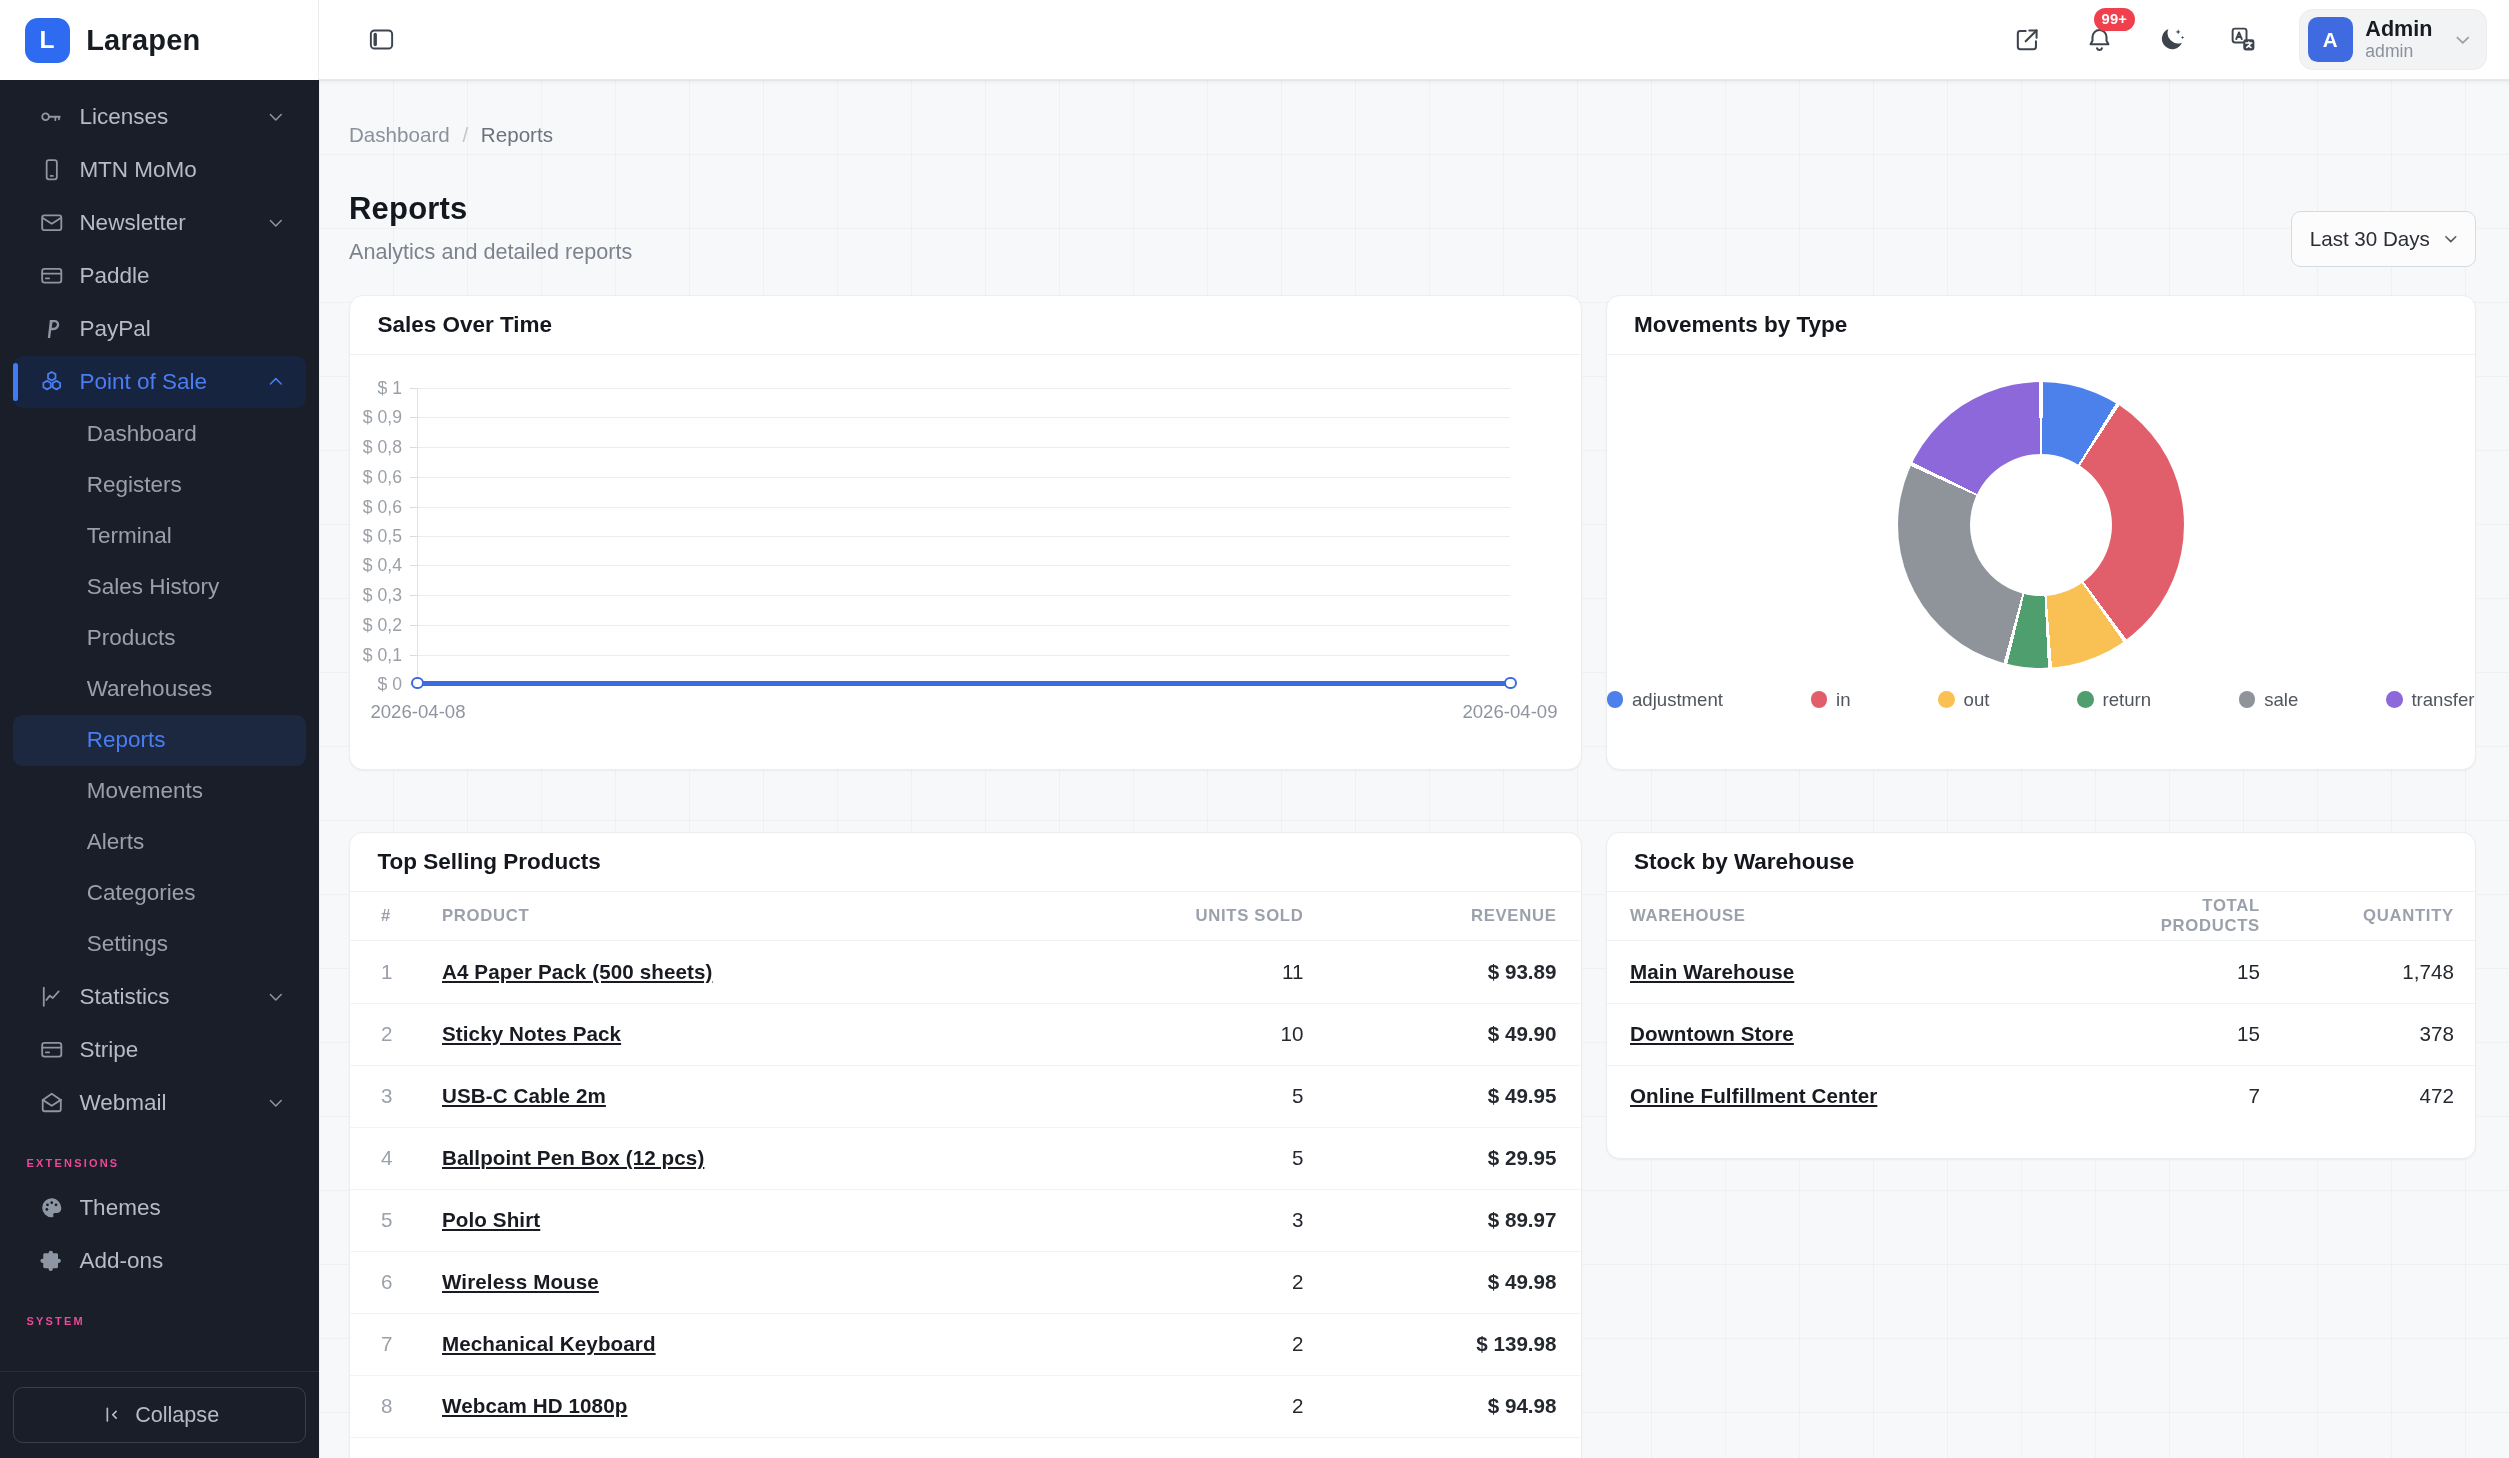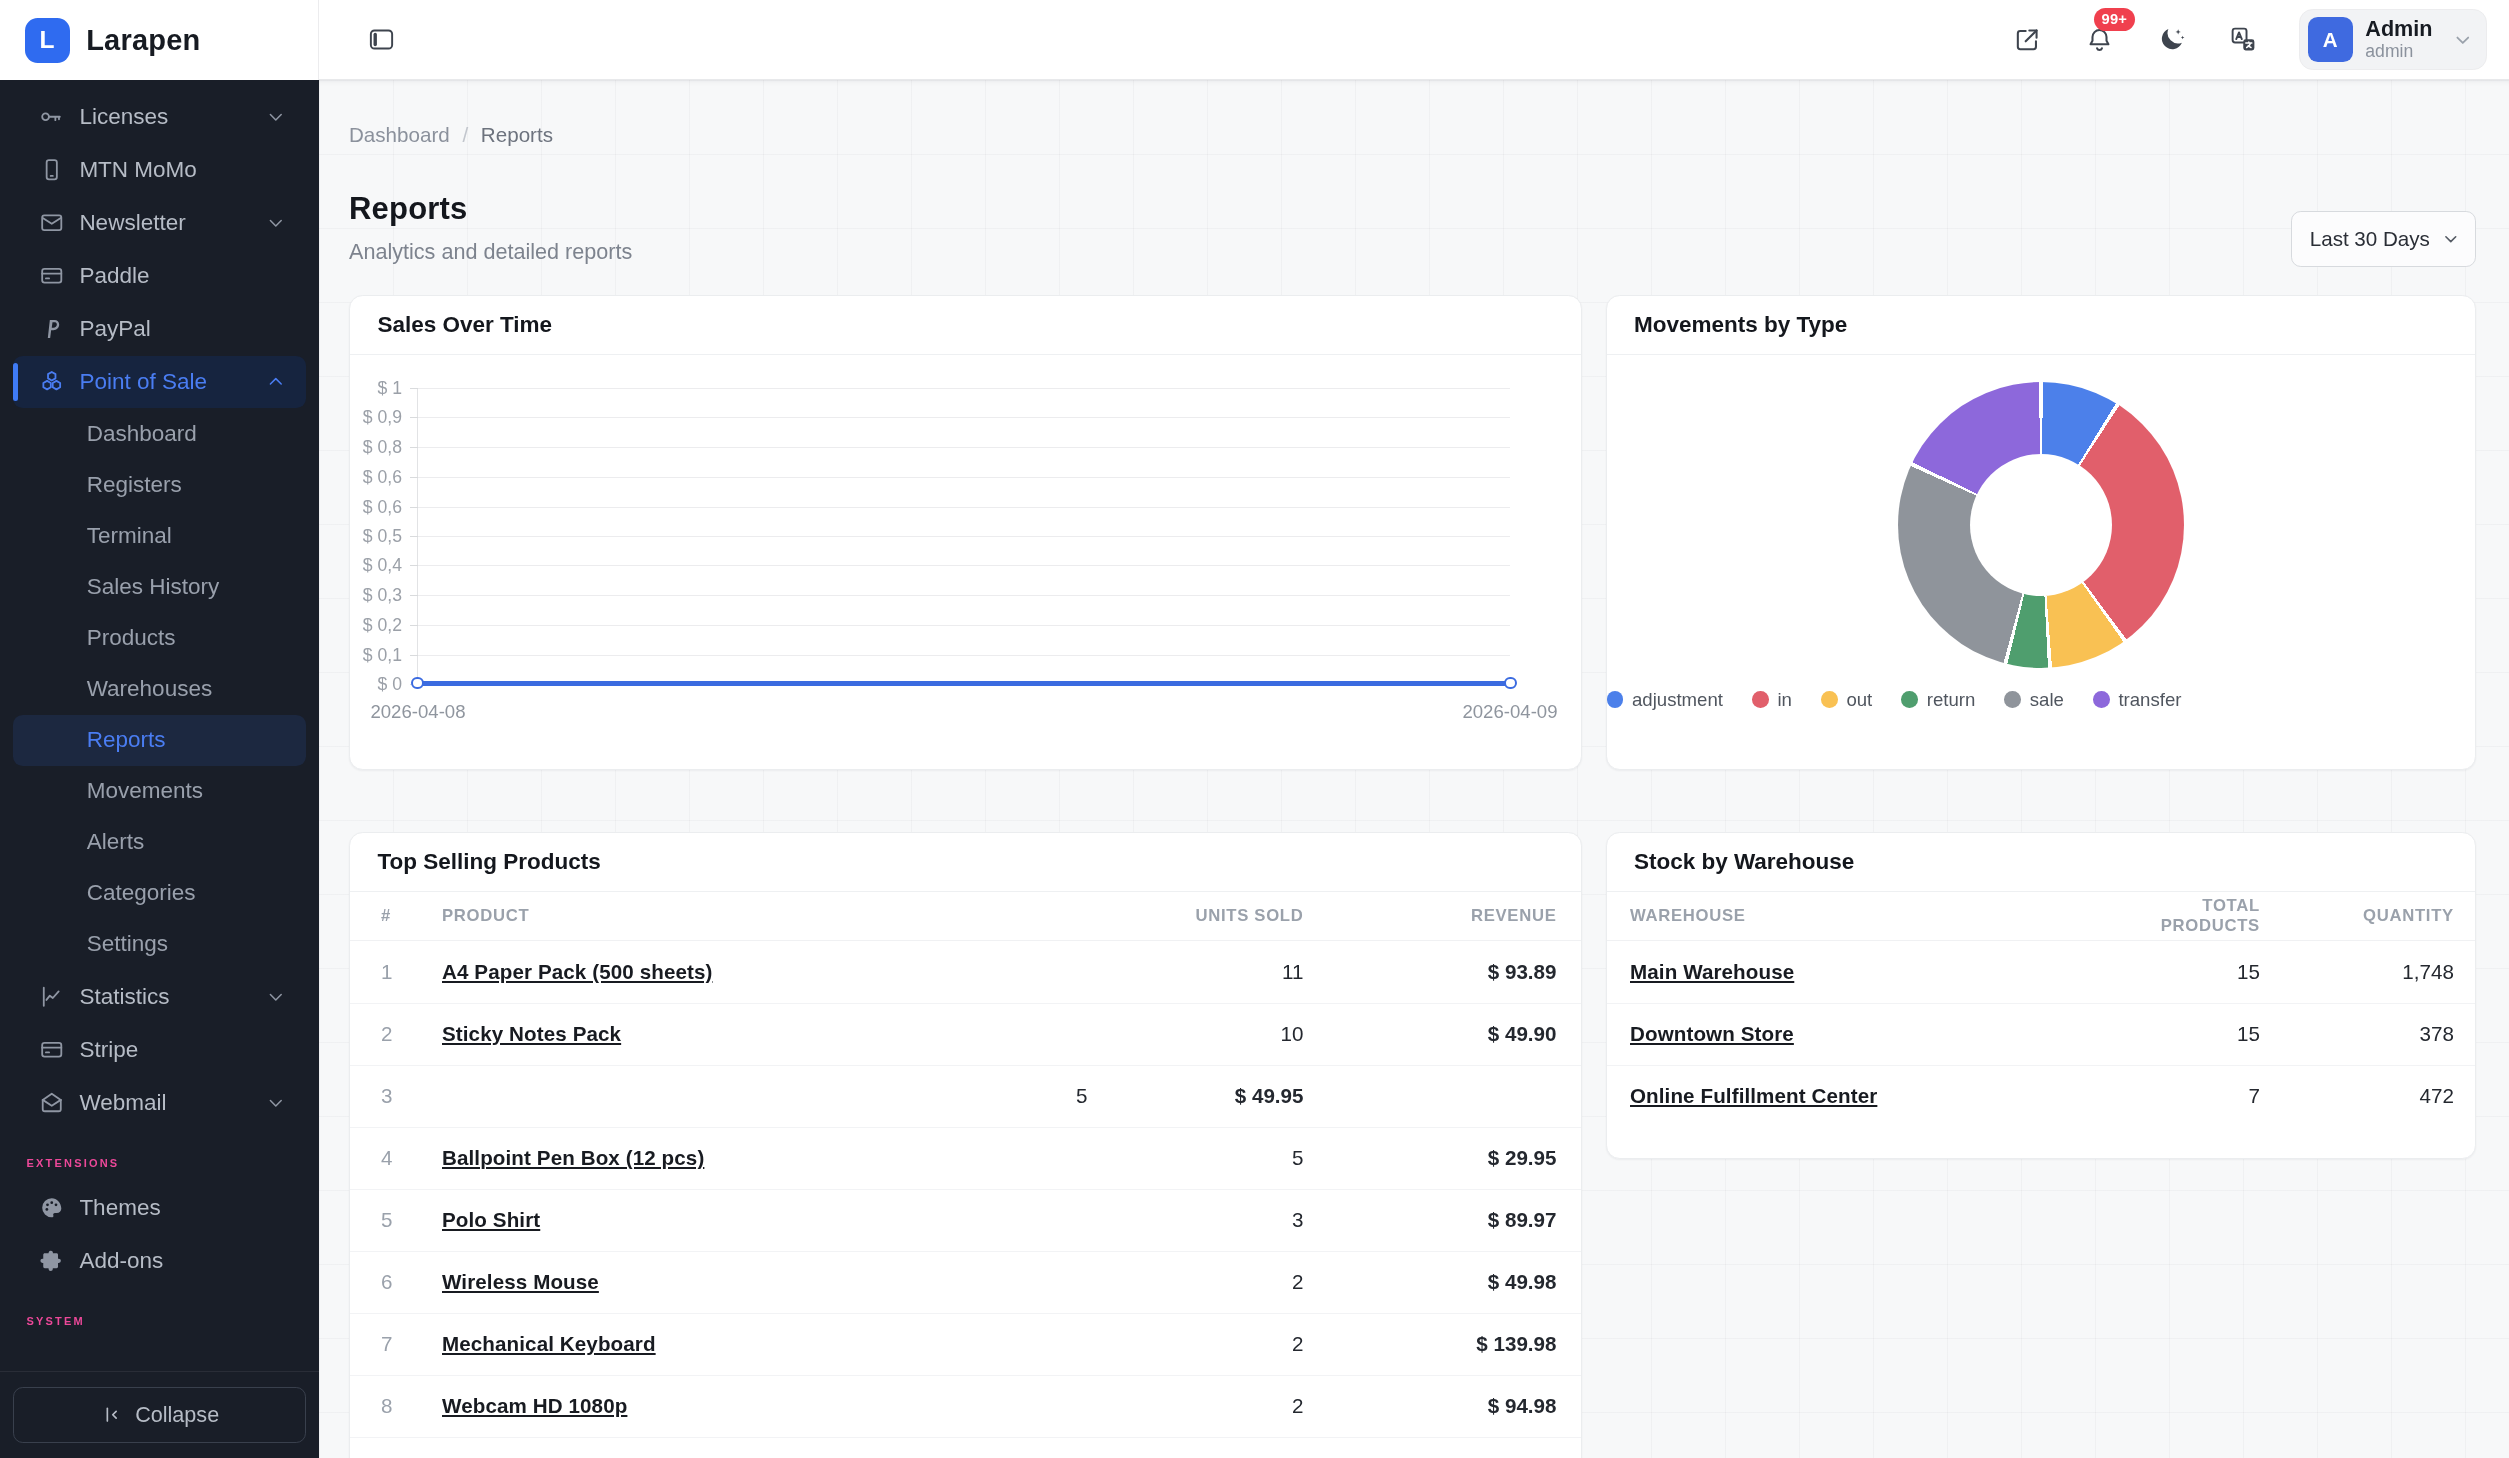--- a/index.html
+++ b/index.html
@@ -84,21 +84,21 @@
   .marker { position:absolute; width:12.7px; height:12.7px; border:2.9px solid #3b6be0; background:#fff; border-radius:50%; top:289px; }
   .marker.m0 { left:-6.9px; } .marker.m1 { right:-6.9px; }
   .xlab { position:absolute; top:313px; font-size:18.6px; color:#8f959e; transform:translateX(-50%); white-space:nowrap; }
   .xlab.x0 { left:0; } .xlab.x1 { left:100%; }
 
   
   .movements-card { height:475px; }
   .donut-area { position:relative; height:415px; }
   .donut { position:absolute; left:50%; top:27.4px; transform:translateX(-50%); width:286px; height:286px; border-radius:50%; }
   .donut::after { content:""; position:absolute; inset:72px; background:#fff; border-radius:50%; }
-  .legend { position:absolute; left:0; right:0; top:334px; display:flex; justify-content:flex-start; gap:29px; }
+  .legend { position:absolute; left:0; right:0; top:334px; display:flex; justify-content:space-between; gap:29px; }
   .legend-item { display:flex; align-items:center; gap:8.8px; font-size:18.6px; color:#50565f; cursor:pointer; }
   .legend-dot { width:16.7px; height:16.7px; border-radius:50%; }
 
   
   .thead { height:49px; display:grid; align-items:center; font-size:16.7px; font-weight:600; color:#9aa1ab; letter-spacing:0.7px; border-bottom:1px solid #f0f1f3; }
   .trow { height:62px; display:grid; align-items:center; font-size:20.6px; color:#24282f; }
   .trow + .trow { border-top:1px solid #f2f3f5; }
   .products-card { height:765px; }
   .products-card .thead, .products-card .trow { grid-template-columns:61px 1fr 216px 253px; padding:0 24.5px 0 31px; }
   .stock-card { height:327px; }
@@ -498,20 +498,21 @@
             <span class="col-revenue">$ 93.89</span>
           </div>
           <div class="trow">
             <span class="col-num">2</span>
             <span class="col-product">Sticky Notes Pack</span>
             <span class="col-units">10</span>
             <span class="col-revenue">$ 49.90</span>
           </div>
           <div class="trow">
             <span class="col-num">3</span>
+            <span class="col-product">USB-C Cable 2m</span>
             <span class="col-units">5</span>
             <span class="col-revenue">$ 49.95</span>
           </div>
           <div class="trow">
             <span class="col-num">4</span>
             <span class="col-product">Ballpoint Pen Box (12 pcs)</span>
             <span class="col-units">5</span>
             <span class="col-revenue">$ 29.95</span>
           </div>
           <div class="trow">

